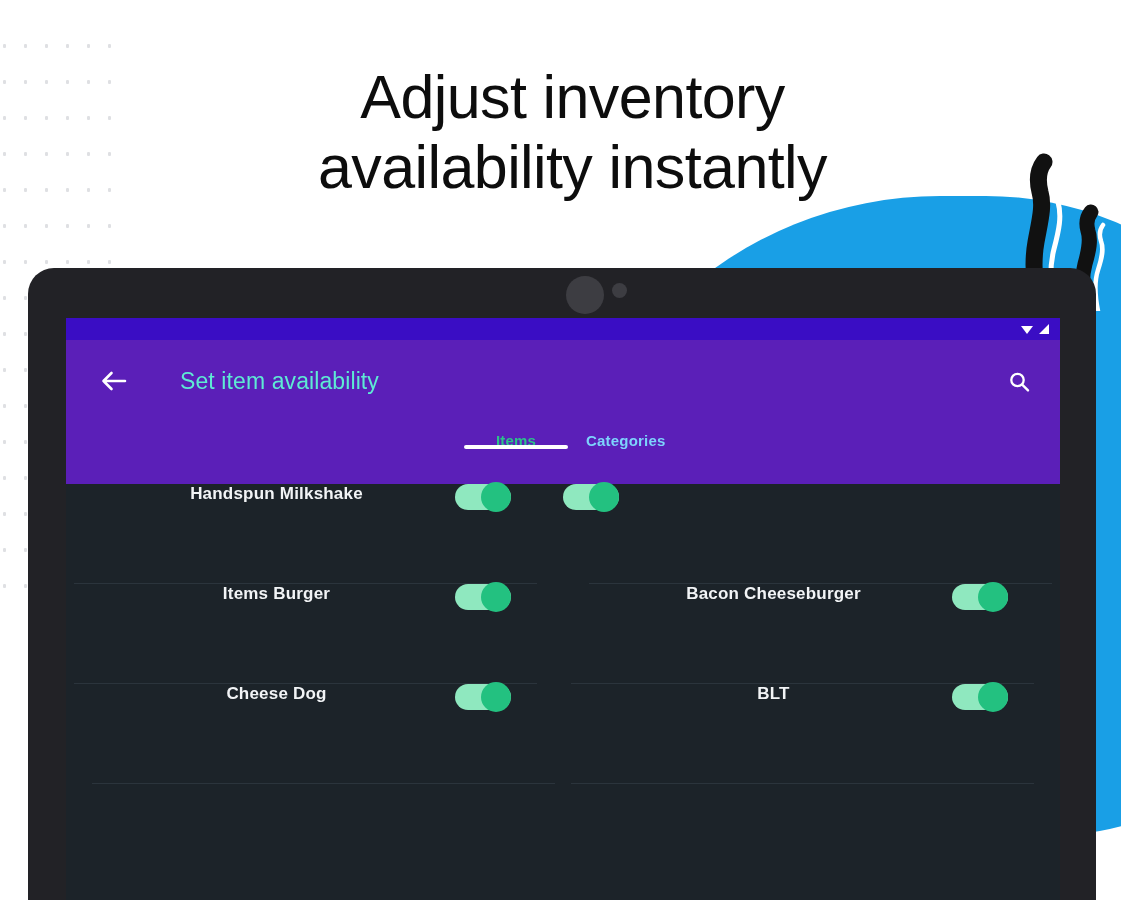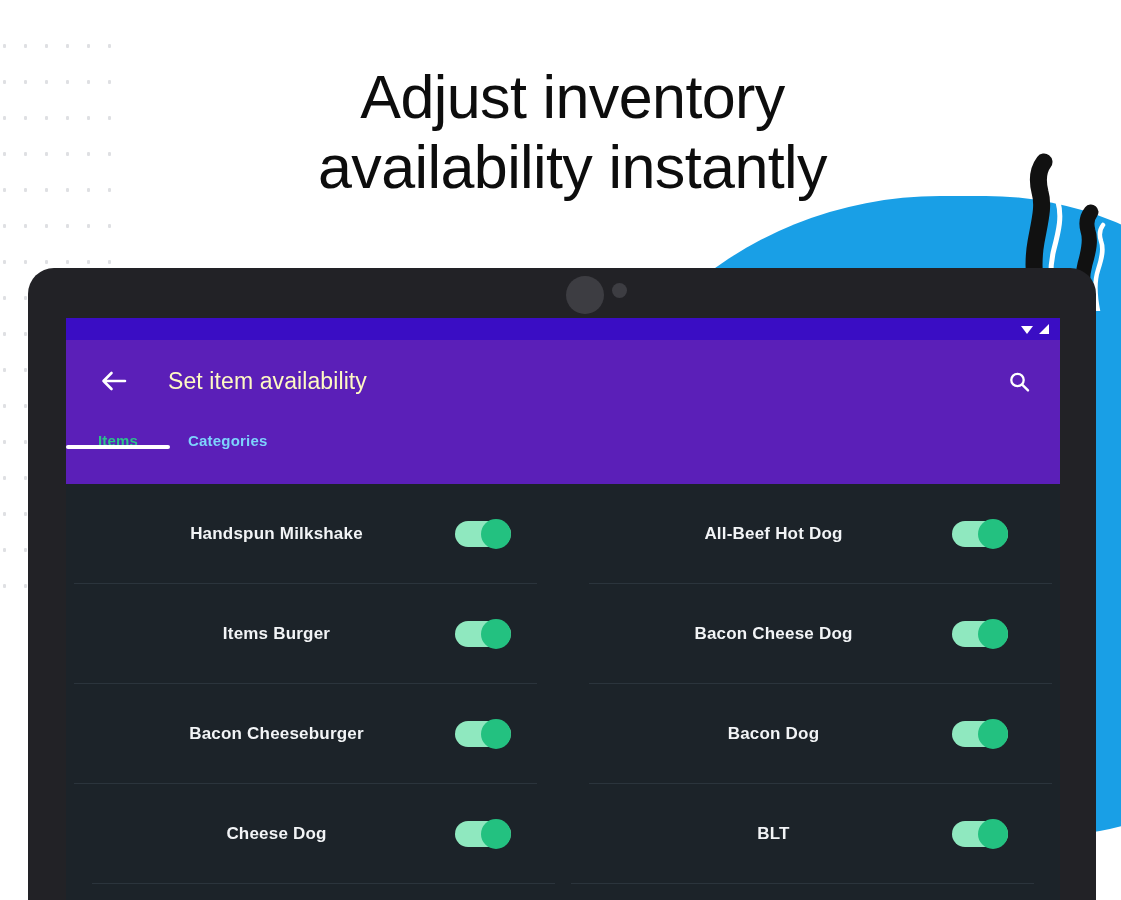--- a/index.html
+++ b/index.html
@@ -130,42 +130,43 @@
     align-items:center;
     height:82px;
     padding-left:28px;
   }
   .back-btn {
     width:40px; height:40px;
     display:flex; align-items:center; justify-content:center;
     cursor:pointer;
   }
   .appbar-title {
-    color:#fef9c3;
+    color:#5eead4;
     font-size:23px;
     font-weight:500;
-    margin-left:34px;
+    margin-left:46px;
     letter-spacing:.1px;
   }
   .search-btn {
     position:absolute;
     right:20px; top:21px;
     width:42px; height:42px;
     display:flex; align-items:center; justify-content:center;
     cursor:pointer;
   }
 
   
   .tabs {
     position:absolute;
-    left:0; bottom:0;
+    left:8px; bottom:0;
     width:100%;
     height:58px;
     display:flex;
     align-items:flex-start;
+    padding-left:390px;
   }
   .tab {
     position:relative;
     padding:6px 18px 0 18px;
     min-width:104px;
     text-align:center;
     cursor:pointer;
   }
   .tab-label {
     font-size:15px;
@@ -191,21 +192,20 @@
   }
   .list-grid {
     display:grid;
     grid-template-columns:1fr 1fr;
     column-gap:0;
   }
   .cell {
     position:relative;
     height:100px;
     display:flex;
-    align-items:center;
     padding:0 0 0 0;
     gap:8px;
   }
   .cell::after {
     content:"";
     position:absolute;
     left:8px; right:26px; bottom:0;
     height:1px;
     background:#2b343c;
   }
@@ -304,51 +304,38 @@
     <div class="list-area">
       <div class="list-grid">
 
         <div class="cell col-left">
           <span class="cell-label">Handspun Milkshake</span>
           <span class="toggle">
               <span class="knob"></span>
             </span>
         </div>
         <div class="cell col-right">
-          <span class="cell-label">All-Beef Hot Dog</span>
           <span class="toggle">
               <span class="knob"></span>
             </span>
         </div>
 
         <div class="cell col-left">
           <span class="cell-label">Items Burger</span>
           <span class="toggle">
               <span class="knob"></span>
             </span>
         </div>
-        <div class="cell col-right">
-          <span class="cell-label">Bacon Cheese Dog</span>
-          <span class="toggle">
-              <span class="knob"></span>
-            </span>
-        </div>
 
         <div class="cell col-left">
           <span class="cell-label">Bacon Cheeseburger</span>
           <span class="toggle">
               <span class="knob"></span>
             </span>
         </div>
-        <div class="cell col-right">
-          <span class="cell-label">Bacon Dog</span>
-          <span class="toggle">
-              <span class="knob"></span>
-            </span>
-        </div>
 
         <div class="cell col-right">
           <span class="cell-label">Cheese Dog</span>
           <span class="toggle">
               <span class="knob"></span>
             </span>
         </div>
         <div class="cell col-left">
           <span class="cell-label">BLT</span>
           <span class="toggle">

